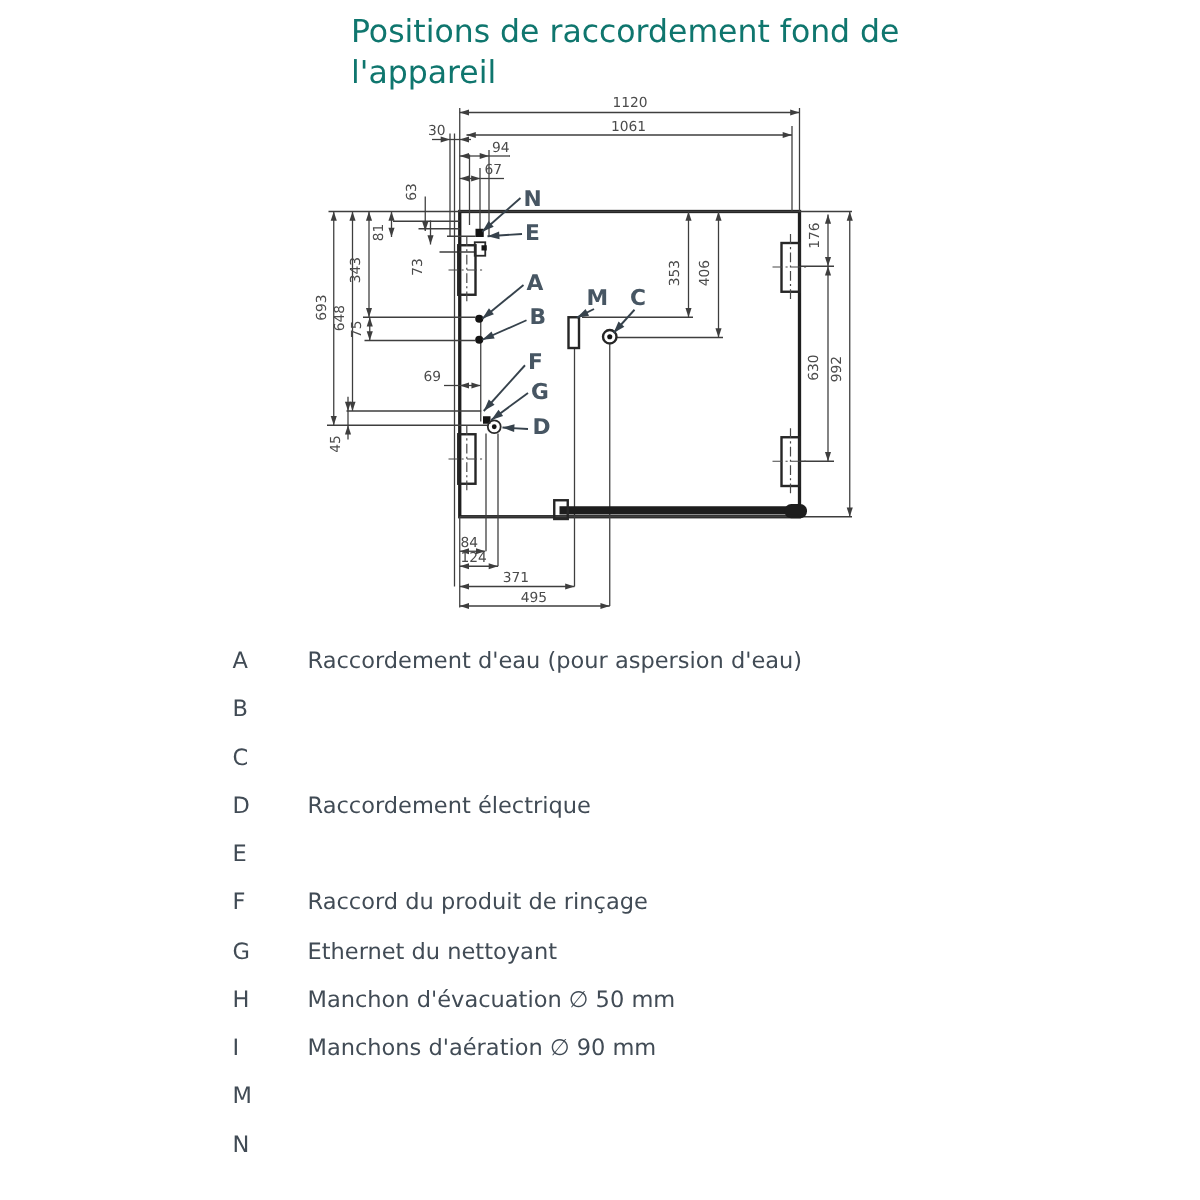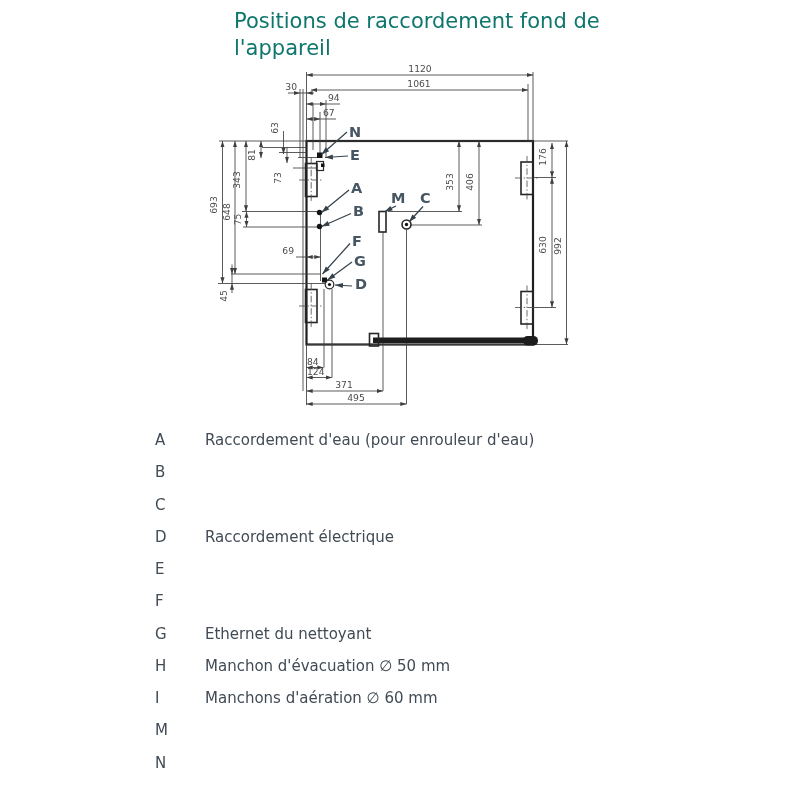--- a/index.html
+++ b/index.html
@@ -167,49 +167,50 @@
     <text class="pl" x="354" y="266">G</text>
     <text class="pl" x="355" y="289">D</text>
     <text class="pl" x="391" y="203">M</text>
     <text class="pl" x="420" y="203">C</text>
   </g>
 </svg>
 
 <div class="legend">
   <div class="lrow">
       <span class="lkey">A</span>
-      <span class="ltxt">Raccordement d'eau (pour enrouleur d'eau)</span>
+      <span class="ltxt">Raccordement d'eau (pour aspersion d'eau)</span>
     </div>
   <div class="lrow">
       <span class="lkey">B</span>
     </div>
   <div class="lrow">
       <span class="lkey">C</span>
     </div>
   <div class="lrow">
       <span class="lkey">D</span>
       <span class="ltxt">Raccordement électrique</span>
     </div>
   <div class="lrow">
       <span class="lkey">E</span>
     </div>
   <div class="lrow">
       <span class="lkey">F</span>
+      <span class="ltxt">Raccord du produit de rinçage</span>
     </div>
   <div class="lrow">
       <span class="lkey">G</span>
       <span class="ltxt">Ethernet du nettoyant</span>
     </div>
   <div class="lrow">
       <span class="lkey">H</span>
       <span class="ltxt">Manchon d'évacuation ∅ 50 mm</span>
     </div>
   <div class="lrow">
       <span class="lkey">I</span>
-      <span class="ltxt">Manchons d'aération ∅ 60 mm</span>
+      <span class="ltxt">Manchons d'aération ∅ 90 mm</span>
     </div>
   <div class="lrow">
       <span class="lkey">M</span>
     </div>
   <div class="lrow">
       <span class="lkey">N</span>
     </div>
 </div>
 
 </body></html>

